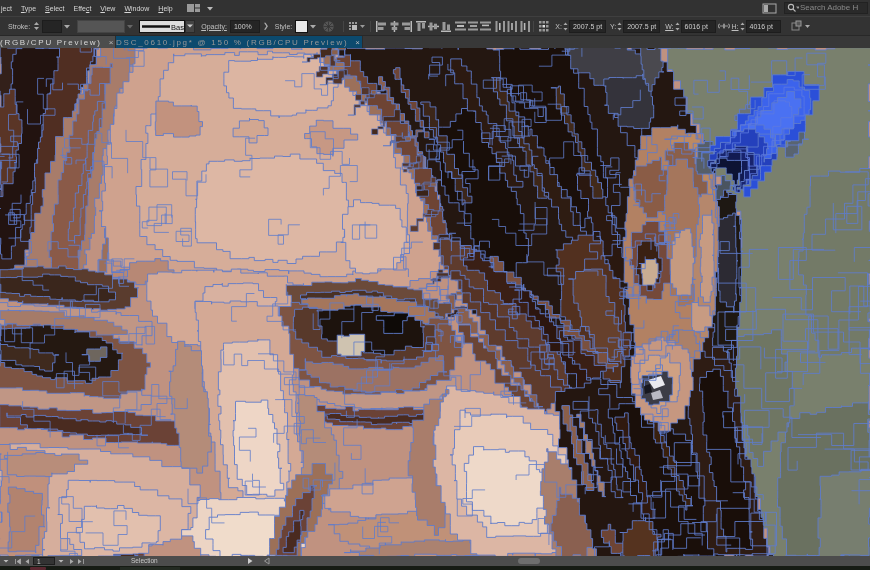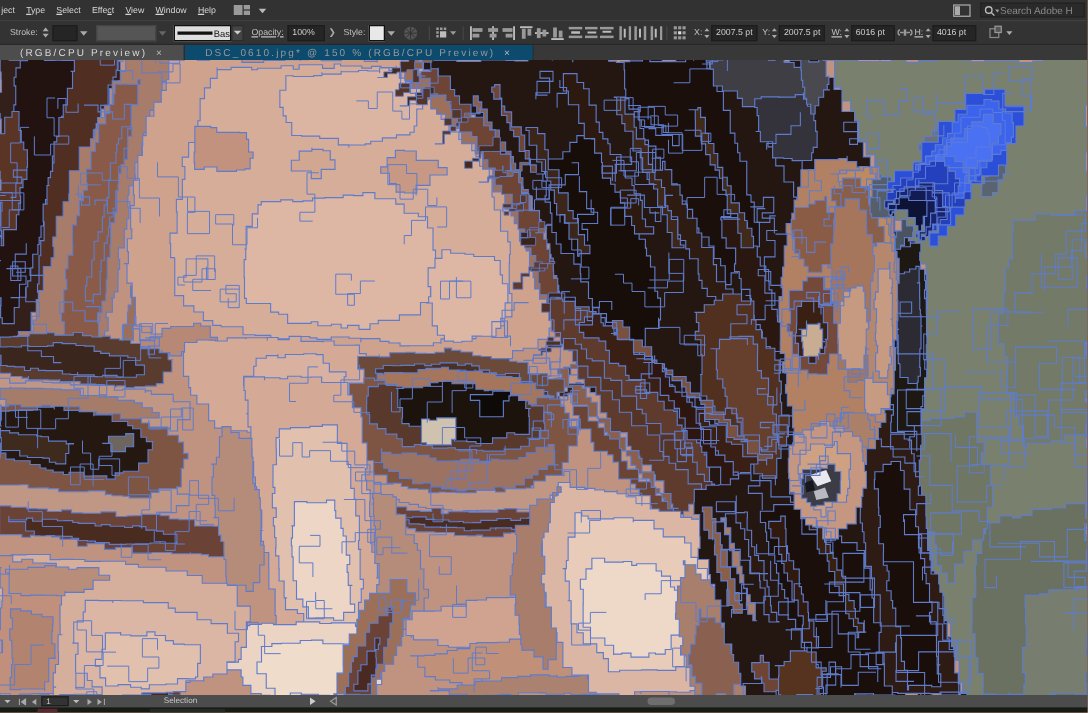--- a/index.html
+++ b/index.html
@@ -1,21 +1,21 @@
 <!DOCTYPE html>
 <html><head><meta charset="utf-8"><style>
 *{margin:0;padding:0;box-sizing:border-box}
 body{width:870px;height:570px;overflow:hidden;font-family:"Liberation Sans",sans-serif;background:#333}
 .menubar{height:16px;background:#323232;display:flex;align-items:center;font-size:7px;color:#d6d6d6}
 .menubar span.m{margin:0 4.5px}
 .menubar u{text-decoration:underline}
 .ctrlbar{height:20px;background:#333333;border-top:1px solid #3f3f3f;border-bottom:1px solid #282828;display:flex;align-items:center;font-size:7px;color:#c0c0c0;white-space:nowrap}
 .inp{background:#252525;border:1px solid #1d1d1d;height:13px;display:inline-flex;align-items:center;padding:0 3px;color:#cfcfcf;white-space:nowrap;font-size:7px}
 .tabs{height:12px;background:#383838;display:flex;font-size:8px;letter-spacing:1.72px}
-.tab{height:12px;display:flex;align-items:center;padding:0 16px;color:#d8d8d8;background:#4d4d4d}
+.tab{height:12px;display:flex;align-items:center;padding:0 0;color:#d8d8d8;background:#4d4d4d}
 .tab2{background:#0c4a6e;color:#989898;border-left:1px solid #2c2c2c;border-right:1px solid #2c2c2c}
 .x{margin-left:7px;font-size:8px;color:#bbb}
 .canvas{height:508px;position:relative;overflow:hidden}
 .statusbar{height:10px;background:#4c4c4c;display:flex;align-items:center;font-size:6.5px;color:#c8c8c8;position:relative}
 .bottomstrip{height:4px;background:#161b14}
 .sep{width:1px;height:11px;background:#454545;margin:0 3px}
 </style></head><body>
 <div class="menubar">
  <span class="m" style="margin-left:1px">ject</span>
     <span class="m"><u>T</u>ype</span>
@@ -28,21 +28,21 @@
       <rect x="2" y="2" width="7" height="8" fill="#9a9a9a"></rect>
       <rect x="10" y="2" width="5" height="3.5" fill="#9a9a9a"></rect>
       <rect x="10" y="6.5" width="5" height="3.5" fill="#9a9a9a"></rect>
       <path d="M22 5l3 3.5L28 5z" fill="#bbb"></path>
     </svg>
  <div style="margin-left:auto;display:flex;align-items:center">
   <svg width="16" height="11">
         <rect x="1" y="1" width="13" height="9" fill="none" stroke="#aaa"></rect>
         <rect x="2" y="2" width="4" height="7" fill="#aaa"></rect>
       </svg>
-  <div style="width:84px;height:12px;background:#2a2a2a;border:1px solid #222;margin:0 2px 0 6px;display:flex;align-items:center;font-size:8px;color:#8a8a8a">
+  <div style="width:84px;height:12px;background:#2a2a2a;border:1px solid #222;margin:0 2px 0 6px;display:flex;font-size:8px;color:#8a8a8a">
    <svg width="12" height="9" style="margin:0 1px 0 2px">
           <circle cx="4" cy="4" r="2.6" fill="none" stroke="#bbb" stroke-width="1.1"></circle>
           <line x1="6" y1="6" x2="8.5" y2="8.5" stroke="#bbb" stroke-width="1.1"></line>
           <path d="M9 3.5l2 2.5 2-2.5z" fill="#999"></path>
         </svg>
    Search Adobe H</div>
  </div>
 </div>
 <div class="ctrlbar">
  <span style="margin-left:8px">Stroke:</span>

